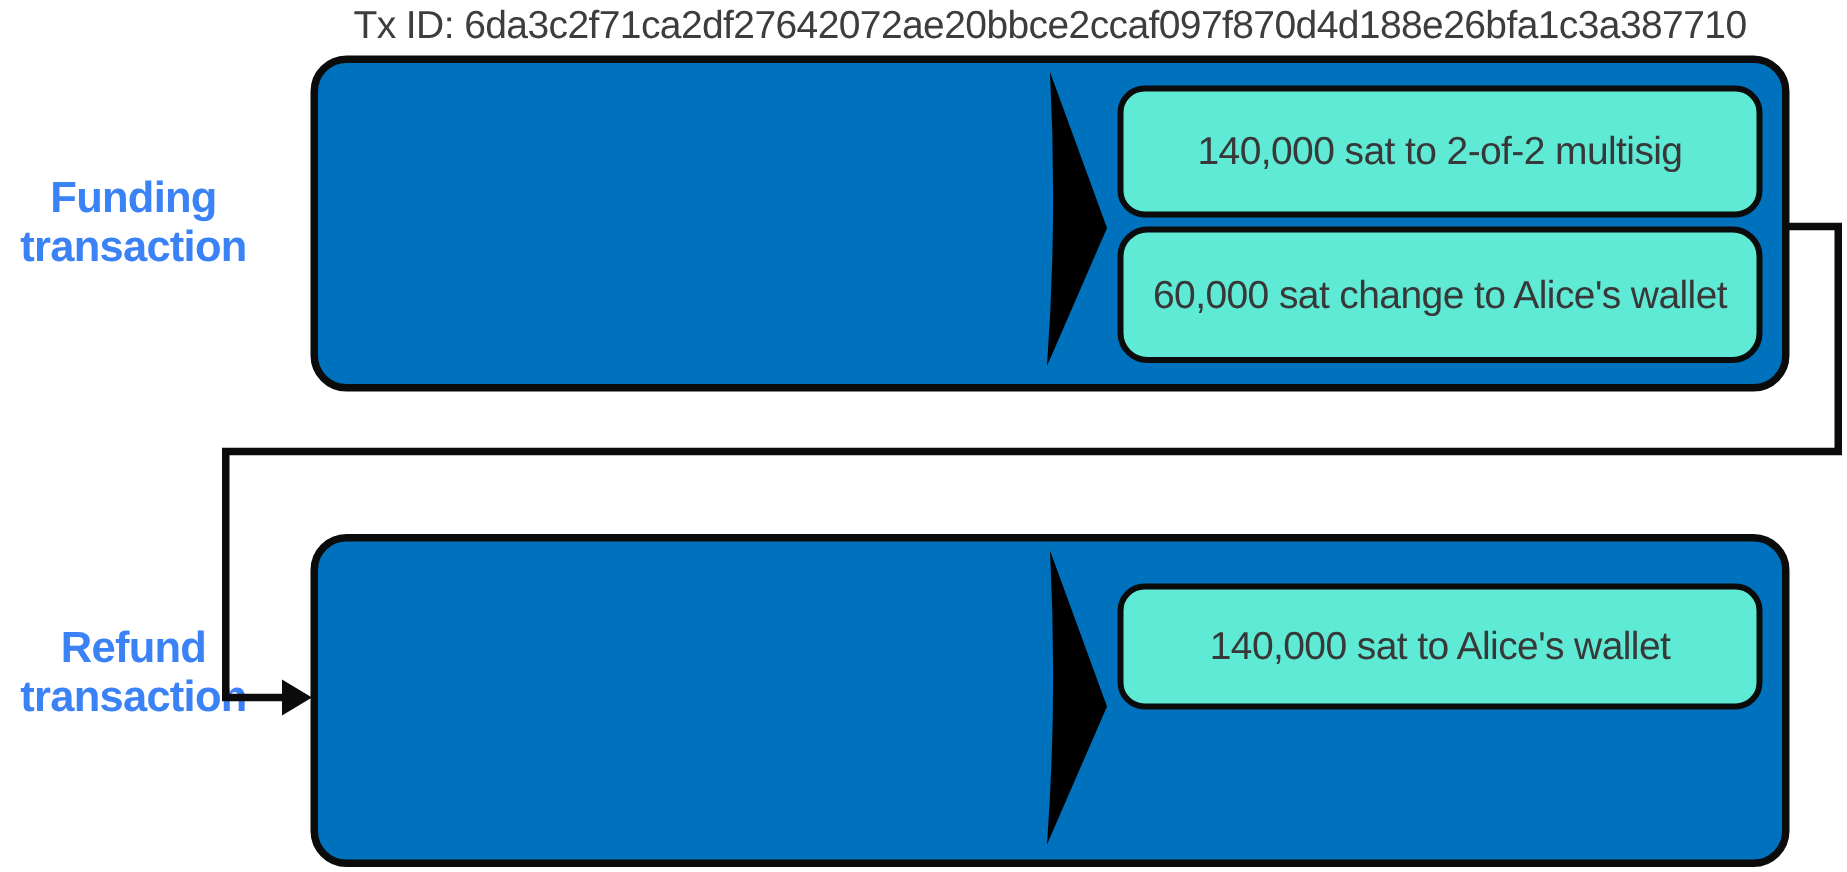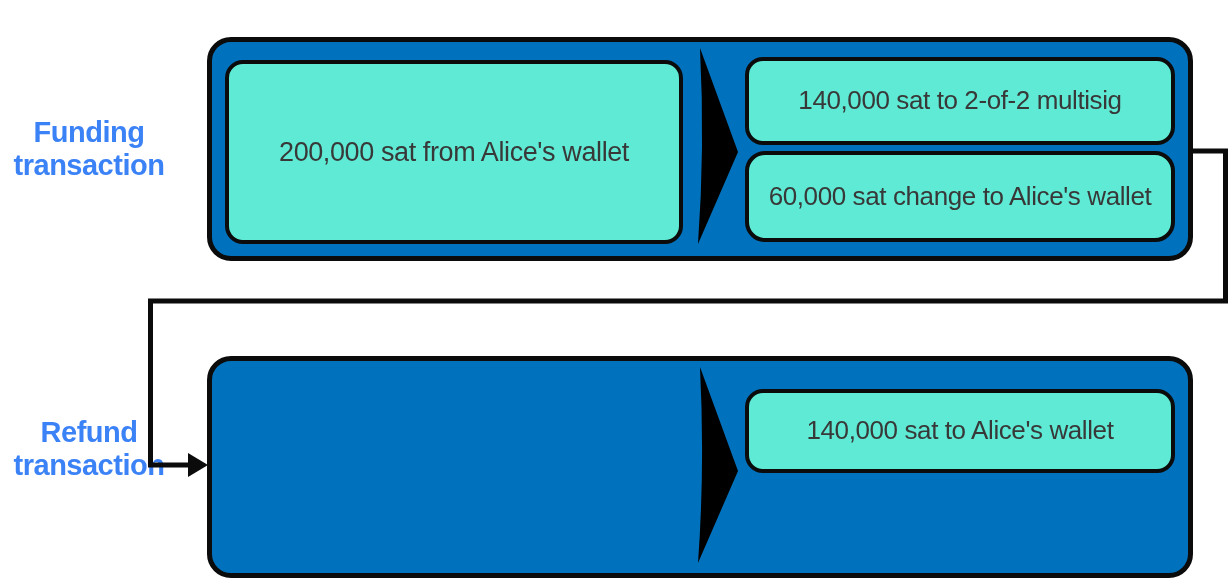--- a/index.html
+++ b/index.html
@@ -89,34 +89,34 @@
     left: 0;
     top: 0;
     pointer-events: none;
   }
 </style>
 </head>
 <body>
 
 <div class="canvas">
 
+  <div class="tx-title">Tx ID: 6da3c2f71ca2df27642072ae20bbce2ccaf097f870d4d188e26bfa1c3a387710</div>
 
   <div class="side-label funding">Funding
 transaction</div>
 
   <div class="side-label refund">Refund
 transaction</div>
 
   <svg class="connector" width="1231" height="581" viewBox="0 0 1231 581">
     <path d="M 1188 151 H 1225.5 V 301 H 150.5 V 465 H 189" fill="none" stroke="#0b0b0b" stroke-width="5"></path>
     <polygon points="188,453 208,465 188,477" fill="#0b0b0b"></polygon>
   </svg>
 
   <div class="tx-box funding">
-    <div class="io-box input-box">200,000 sat from Alice's wallet</div>
 
     <svg class="tx-arrow" width="46" height="196" viewBox="0 0 46 196">
       <path d="M 6 0 Q 11 100 4 196 L 44 104 Z" fill="#000000"></path>
     </svg>
 
     <div class="io-box output-box" style="top:15px; height:88px;">140,000 sat to 2-of-2 multisig</div>
 
     <div class="io-box output-box" style="top:109px; height:91px;border-radius:20px;">60,000 sat change to Alice's wallet</div>
   </div>
 

